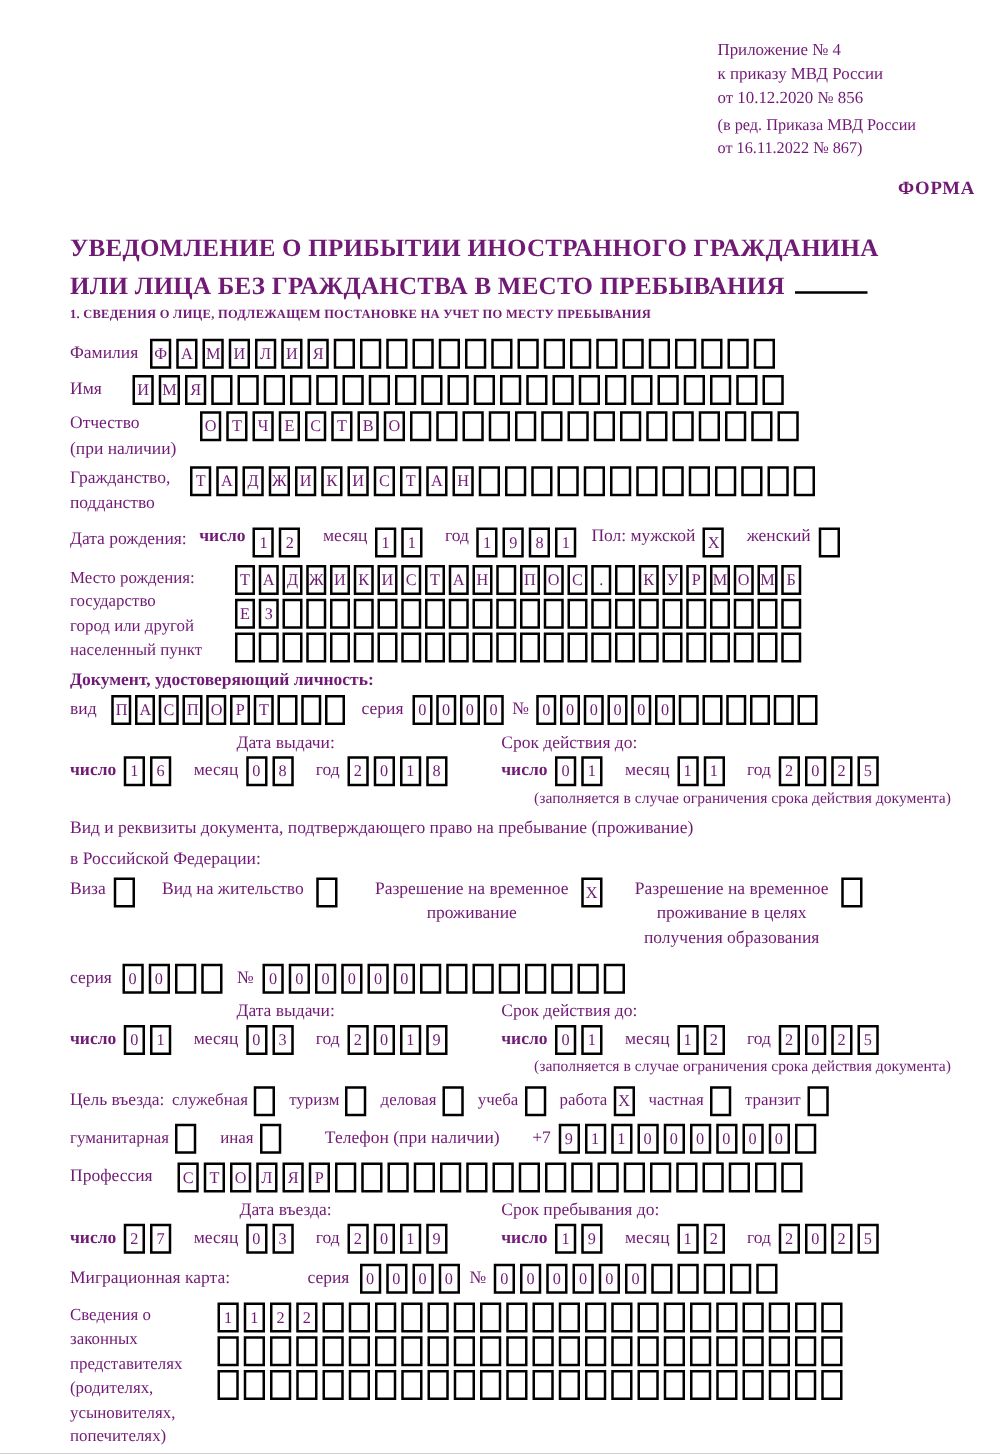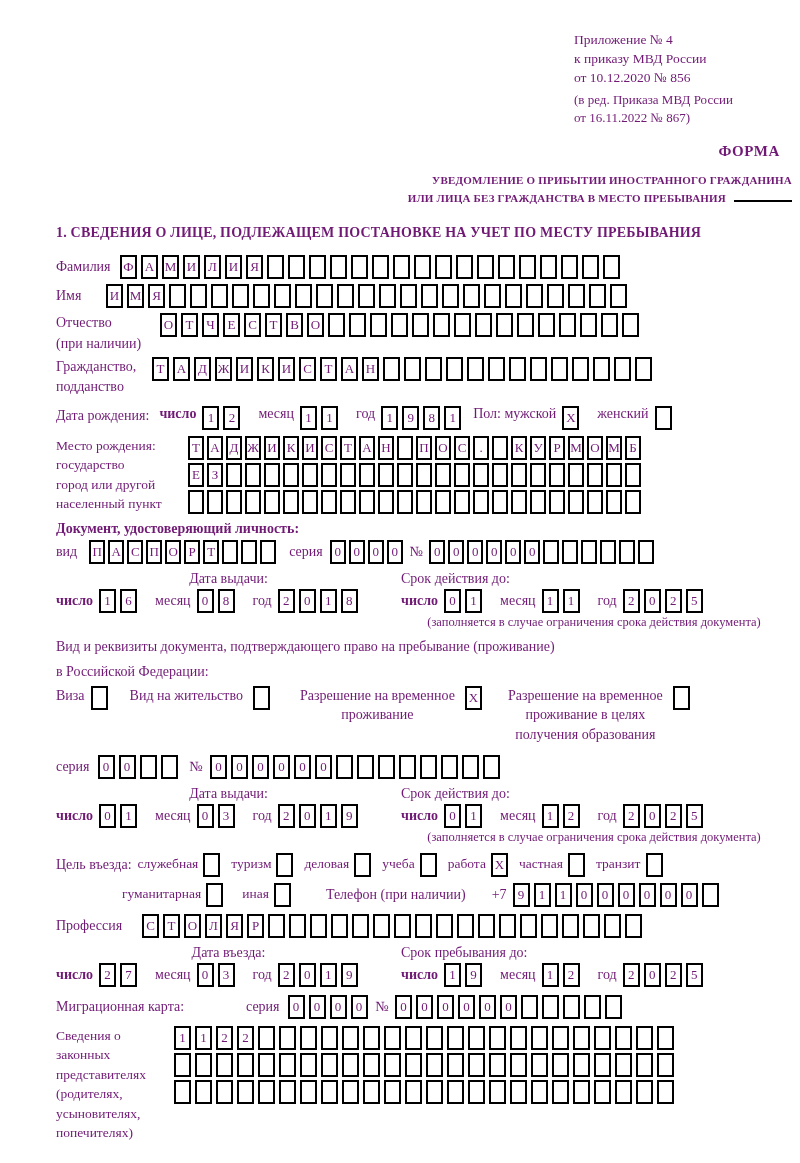--- a/index.html
+++ b/index.html
@@ -5,23 +5,23 @@
   * { margin:0; padding:0; box-sizing:border-box; }
   html,body { background:#888; }
   .page {
     width:800px; height:1163px; background:#ffffff; color:#701a75;
     font-family:"Liberation Serif","DejaVu Serif",serif;
     padding:30px 8px 0 56px; overflow:hidden; position:relative; margin:0 auto;
   }
   .appendix { margin-left:auto; width:218px; font-size:13.5px; line-height:1.42; white-space:pre-line; }
   .appendix-note { margin-left:auto; width:218px; font-size:13px; line-height:1.38; white-space:pre-line; margin-top:4px; }
   .forma { text-align:right; font-weight:bold; font-size:15px; margin:16px 12px 0 0; letter-spacing:.6px; }
-  .title { text-align:right; font-weight:bold; font-size:11px; line-height:1.5; margin-top:12px; letter-spacing:.2px; }
+  .title { text-align:left; font-weight:bold; font-size:20px; line-height:1.5; margin-top:24px; letter-spacing:.2px; }
   .title .blank { display:inline-block; width:58px; border-bottom:2px solid #000; height:13px; margin-left:8px; }
-  .section1 { font-weight:bold; font-size:14px; margin-top:19px; letter-spacing:.2px; white-space:nowrap; }
+  .section1 { font-weight:bold; font-size:10px; margin-top:2px; letter-spacing:.2px; white-space:nowrap; }
 
   .frow { display:flex; align-items:flex-start; margin-top:5px; }
   .lbl { font-size:14px; line-height:1.4; flex:none; }
   .lbl2 { font-size:14px; line-height:1.45; flex:none; white-space:pre-line; }
   .cells { display:flex; flex:none; }
   .cell {
     flex:none; width:17px; height:24px; border:2px solid #000; margin-right:4px;
     display:flex; align-items:center; justify-content:center; font-size:13px;
   }
   .compact .cell { width:16px; margin-right:3px; }
@@ -539,21 +539,21 @@
       </span>
     <span class="purpose-item" style="margin-right:0;">
         <span class="lbl">транзит</span>
         <span class="cells">
           <span class="cell"></span>
         </span>
       </span>
   </div>
 
   <div class="frow" style="margin-top:6px; align-items:center;">
-    <span class="purpose-item" style="margin-left:66px;">
+    <span class="purpose-item" style="">
         <span class="lbl">гуманитарная</span>
         <span class="cells">
           <span class="cell"></span>
         </span>
       </span>
     <span class="purpose-item" style="margin-left:8px;">
         <span class="lbl">иная</span>
         <span class="cells">
           <span class="cell"></span>
         </span>

